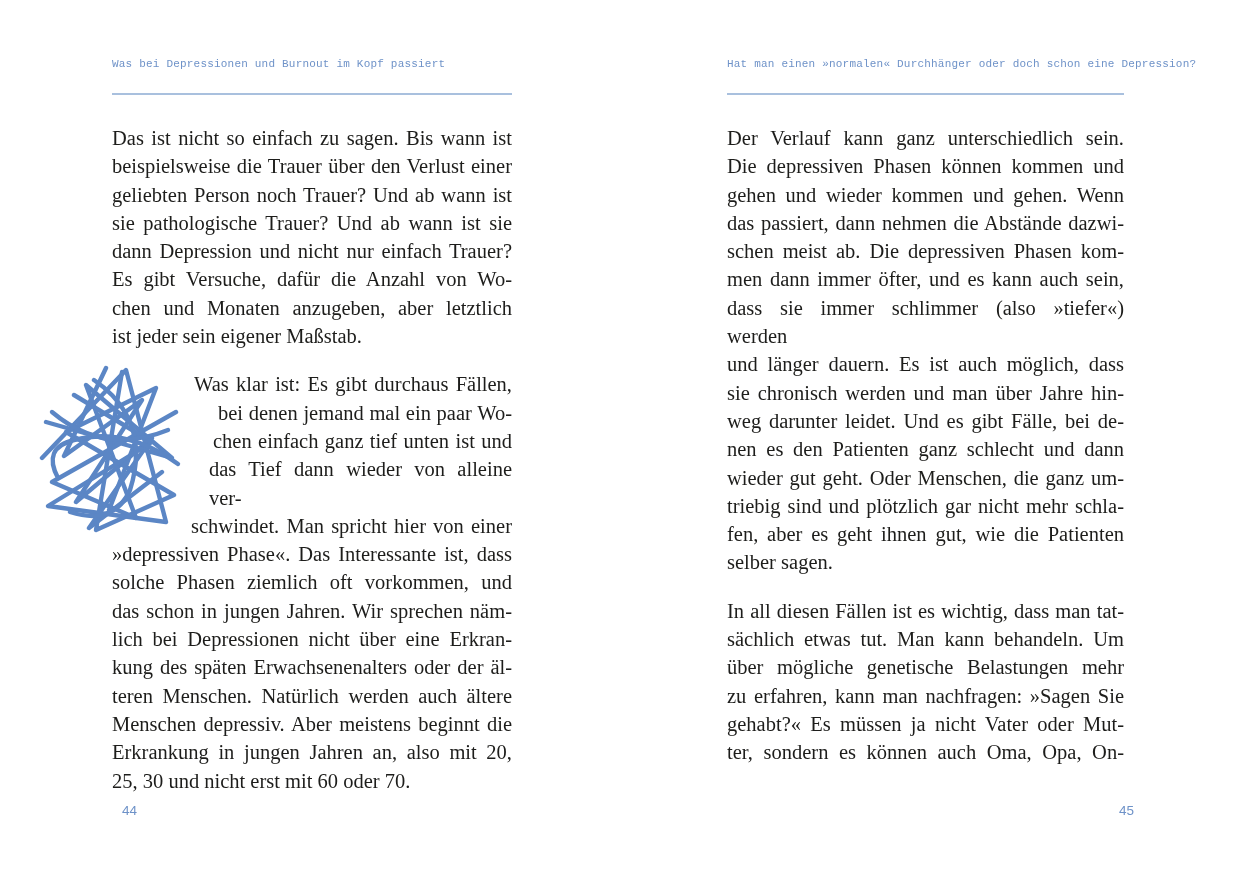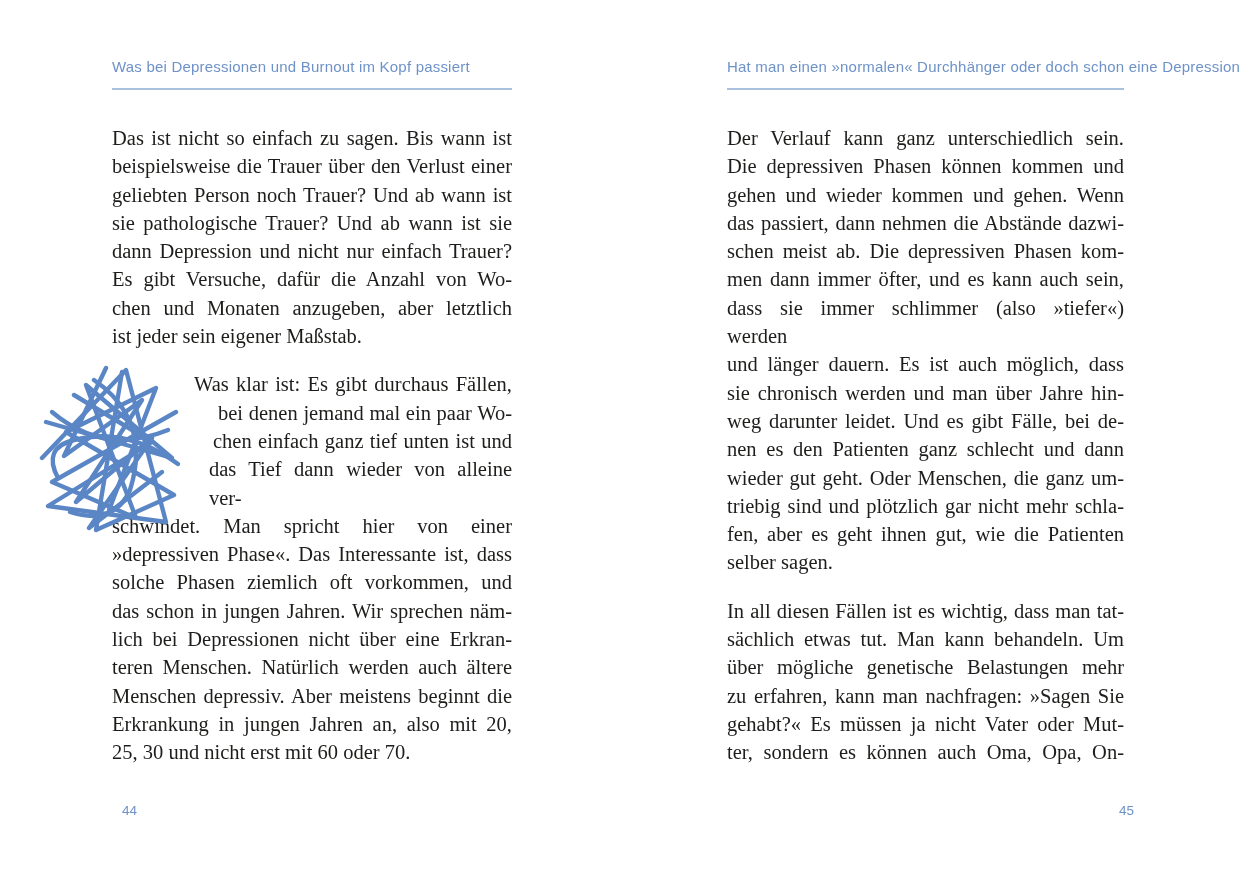--- a/index.html
+++ b/index.html
@@ -23,24 +23,24 @@
   }
   .col-left  { left: 112px; width: 400px; }
   .col-right { left: 727px; width: 397px; }
 
   
   .running-head {
     position: absolute;
     top: 58px;
     left: 0;
     width: 100%;
-    padding-bottom: 13px;
+    padding-bottom: 23px;
     border-bottom: 2px solid #a9c0de;
-    font-family: Liberation Sans, sans-serif;
-    font-size: 15px;
+    font-family: Liberation Mono, monospace;
+    font-size: 11px;
     letter-spacing: 0.2px;
     color: #6e92c8;
     white-space: nowrap;
   }
   .running-head.align-left  { text-align: left; }
   .running-head.align-right { text-align: right; }
 
   
   .body-text {
     position: absolute;
@@ -60,21 +60,21 @@
   }
   .line.last {
     text-align-last: left;
   }
 
   
   .wrap-scribble .line:nth-child(1) { margin-left: 82px;  }
   .wrap-scribble .line:nth-child(2) { margin-left: 106px; }
   .wrap-scribble .line:nth-child(3) { margin-left: 101px; }
   .wrap-scribble .line:nth-child(4) { margin-left: 97px;  }
-  .wrap-scribble .line:nth-child(5) {  }
+  .wrap-scribble .line:nth-child(5) { margin-left: 79px;  }
 
   
   .folio {
     position: absolute;
     top: 803px;
     left: 10px;
     width: 100%;
     font-family: "Liberation Sans", sans-serif;
     font-size: 13.5px;
     color: #6e92c8;
@@ -114,20 +114,21 @@
       <div class="para wrap-scribble">
           <div class="line">Was klar ist: Es gibt durchaus Fällen,</div>
           <div class="line">bei denen jemand mal ein paar Wo-</div>
           <div class="line">chen einfach ganz tief unten ist und</div>
           <div class="line">das Tief dann wieder von alleine ver-</div>
           <div class="line">schwindet. Man spricht hier von einer</div>
           <div class="line">»depressiven Phase«. Das Interessante ist, dass</div>
           <div class="line">solche Phasen ziemlich oft vorkommen, und</div>
           <div class="line">das schon in jungen Jahren. Wir sprechen näm-</div>
           <div class="line">lich bei Depressionen nicht über eine Erkran-</div>
+          <div class="line">kung des späten Erwachsenenalters oder der äl-</div>
           <div class="line">teren Menschen. Natürlich werden auch ältere</div>
           <div class="line">Menschen depressiv. Aber meistens beginnt die</div>
           <div class="line">Erkrankung in jungen Jahren an, also mit 20,</div>
           <div class="line last">25, 30 und nicht erst mit 60 oder 70.</div>
         </div>
     </div>
 
     <div class="folio align-left">44</div>
   </div>
 

